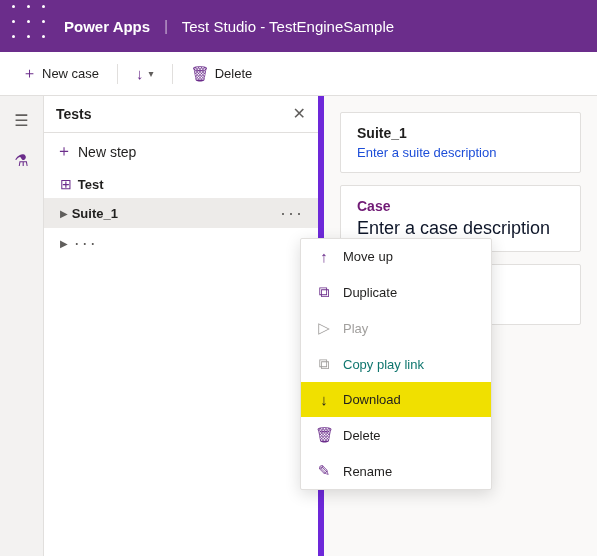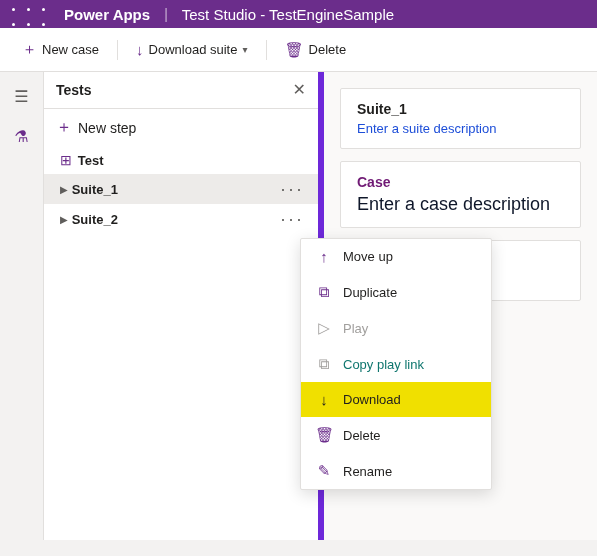--- a/index.html
+++ b/index.html
@@ -9,21 +9,21 @@
       width: 597px;
       height: 556px;
       overflow: hidden;
       background: #f3f2f1;
       position: relative;
     }
 
     
     .top-bar {
       background: #6b2d8b;
-      height: 28px;
+      height: 52px;
       display: flex;
       align-items: center;
       padding: 0 12px;
       gap: 10px;
     }
     .top-bar-grid {
       display: grid;
       grid-template-columns: 12px 12px 12px;
       grid-template-rows: 12px 12px 12px;
       gap: 3px;
@@ -313,21 +313,20 @@
 </div>
 
 <div class="toolbar">
   <button class="toolbar-btn">
     <span class="icon">＋</span>
     <span>New case</span>
   </button>
   <div class="toolbar-separator"></div>
   <button class="toolbar-btn">
     <span class="icon">↓</span>
-    <span>Download suite</span>
     <span class="chevron">▾</span>
   </button>
   <div class="toolbar-separator"></div>
   <button class="toolbar-btn">
     <span class="icon">🗑</span>
     <span>Delete</span>
   </button>
 </div>
 
 <div class="main-area">
@@ -354,21 +353,20 @@
     </div>
 
     <div class="tree-item active">
       <span class="chevron">▶</span>
       <span class="item-label">Suite_1</span>
       <button class="more-btn">···</button>
     </div>
 
     <div class="tree-item">
       <span class="chevron">▶</span>
-      <span class="item-label">Suite_2</span>
       <button class="more-btn">···</button>
     </div>
   </div>
 
   <div class="content-area">
     <div class="suite-card">
       <div class="suite-card-title">Suite_1</div>
       <div class="suite-card-desc">Enter a suite description</div>
     </div>
     <div class="case-card">

